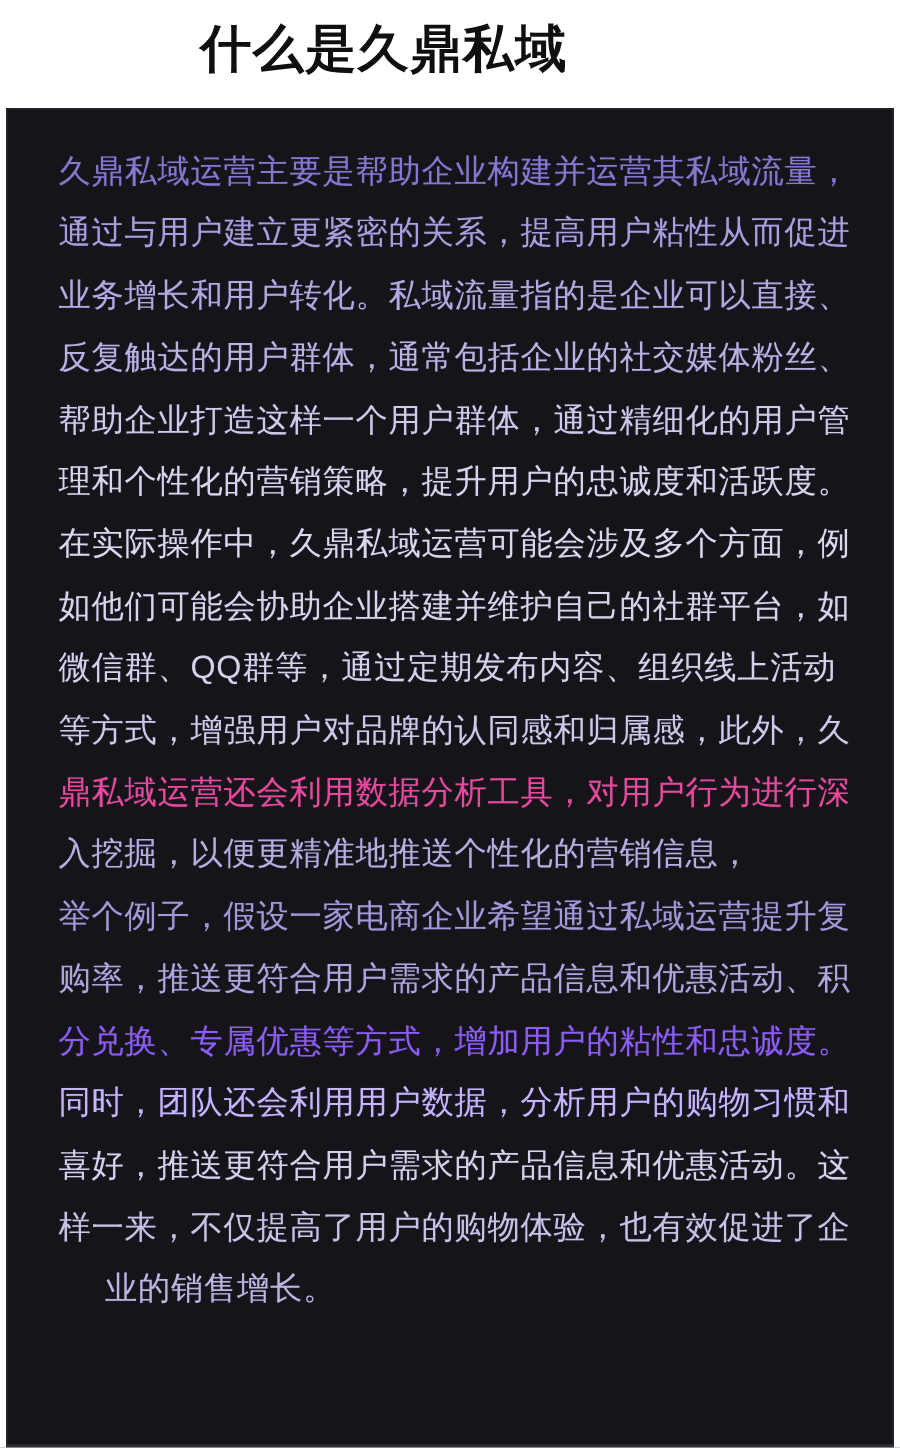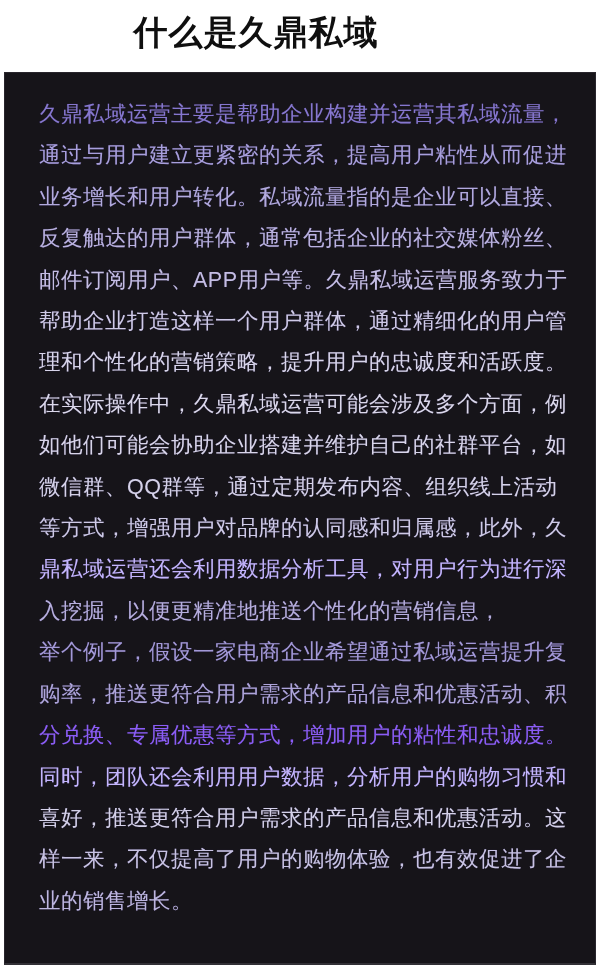--- a/index.html
+++ b/index.html
@@ -65,31 +65,30 @@
 <div class="page">
   <div class="header">
     <div class="title">什么是久鼎私域</div>
   </div>
   <div class="panel">
     <div class="lines">
         <p style="color: rgb(134, 119, 207);">久鼎私域运营主要是帮助企业构建并运营其私域流量，</p>
         <p style="color: rgb(168, 159, 220);">通过与用户建立更紧密的关系，提高用户粘性从而促进</p>
         <p style="color: rgb(178, 170, 222);">业务增长和用户转化。私域流量指的是企业可以直接、</p>
         <p style="color: rgb(186, 178, 224);">反复触达的用户群体，通常包括企业的社交媒体粉丝、</p>
-        <p style="color: rgb(196, 189, 227);">邮件订阅用户、APP用户等。久鼎私域运营服务致力于</p>
         <p style="color: rgb(207, 202, 231);">帮助企业打造这样一个用户群体，通过精细化的用户管</p>
         <p style="color: rgb(216, 213, 234);">理和个性化的营销策略，提升用户的忠诚度和活跃度。</p>
         <p style="color: rgb(219, 216, 234);">在实际操作中，久鼎私域运营可能会涉及多个方面，例</p>
         <p style="color: rgb(216, 213, 233);">如他们可能会协助企业搭建并维护自己的社群平台，如</p>
         <p style="color: rgb(213, 210, 232);">微信群、QQ群等，通过定期发布内容、组织线上活动</p>
         <p style="color: rgb(206, 202, 230);">等方式，增强用户对品牌的认同感和归属感，此外，久</p>
-        <p style="color: #c4b5fd;">鼎私域运营还会利用数据分析工具，对用户行为进行深</p>
+        <p style="color: #ec4899;">鼎私域运营还会利用数据分析工具，对用户行为进行深</p>
         <p style="color: rgb(182, 174, 221);">入挖掘，以便更精准地推送个性化的营销信息，</p>
         <p style="color: rgb(163, 153, 215);">举个例子，假设一家电商企业希望通过私域运营提升复</p>
         <p style="color: rgb(174, 165, 218);">购率，推送更符合用户需求的产品信息和优惠活动、积</p>
         <p style="color: #8b5cf6;">分兑换、专属优惠等方式，增加用户的粘性和忠诚度。</p>
         <p style="color: #c4b5fd;">同时，团队还会利用用户数据，分析用户的购物习惯和</p>
         <p style="color: rgb(212, 209, 232);">喜好，推送更符合用户需求的产品信息和优惠活动。这</p>
         <p style="color: rgb(200, 195, 227);">样一来，不仅提高了用户的购物体验，也有效促进了企</p>
-        <p style="color: rgb(189, 182, 223);">业的销售增长。</p>
+        <p style="color: rgb(189, 182, 223); margin-left: 31px;">业的销售增长。</p>
       </div>
   </div>
 </div>
 
 </body></html>

